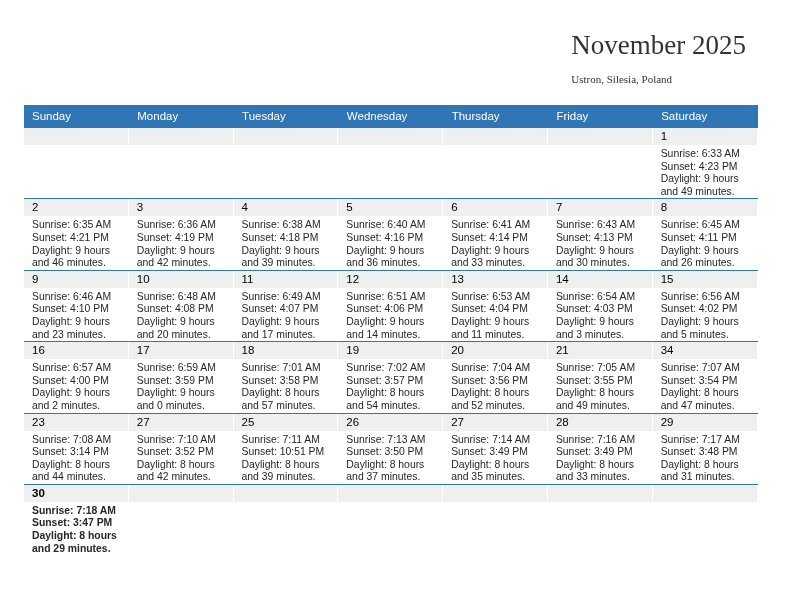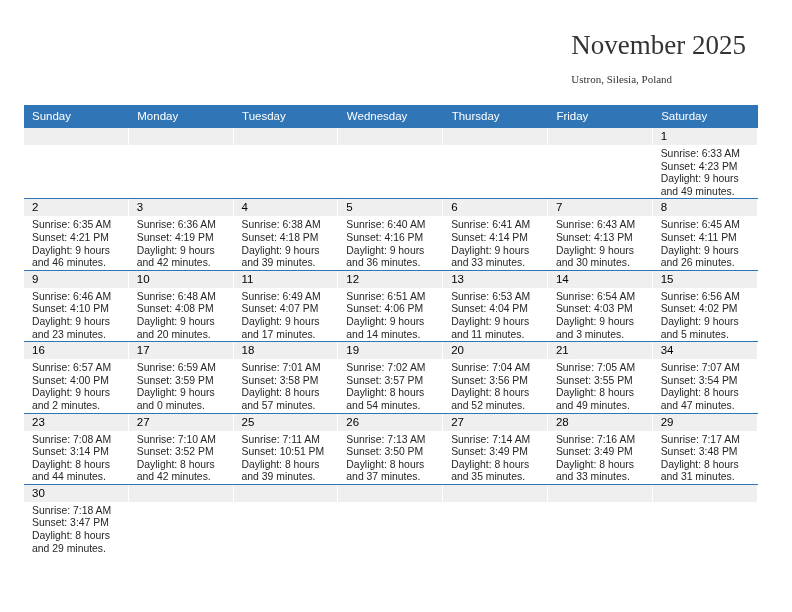--- a/index.html
+++ b/index.html
@@ -139,20 +139,21 @@
     padding: 3px 6px 0 8px;
     font-size: 10.4px;
     line-height: 12.6px;
     color: #262626;
   }
   .details div {
     white-space: nowrap;
   }
   .last-row td {
     border-bottom: none;
+    font-weight: bold;
   }
 </style>
 </head>
 <body>
 
 <div class="page">
 
   <div class="header">
 
 

